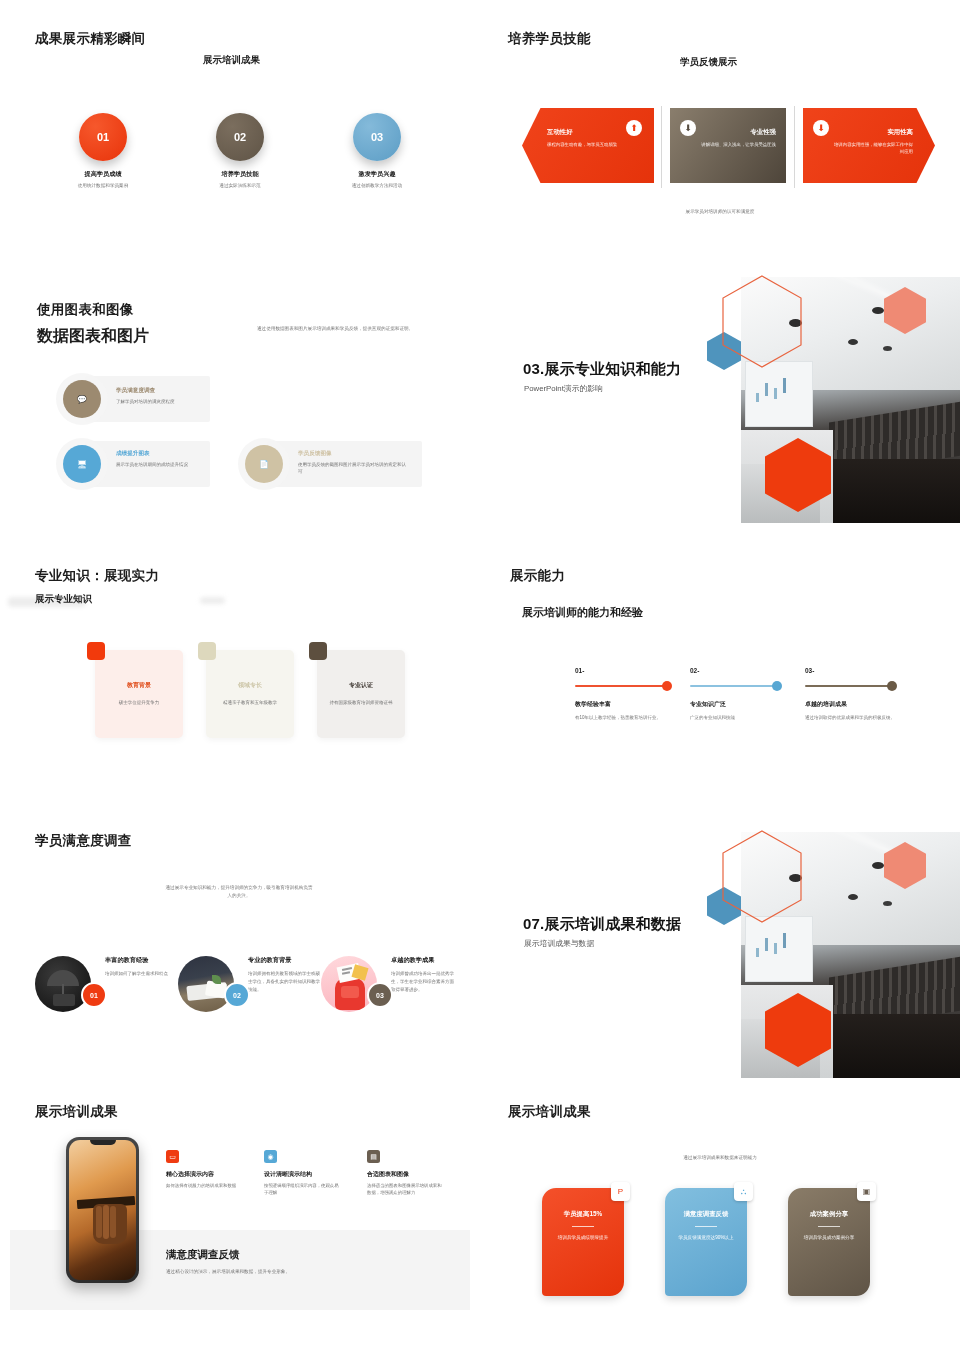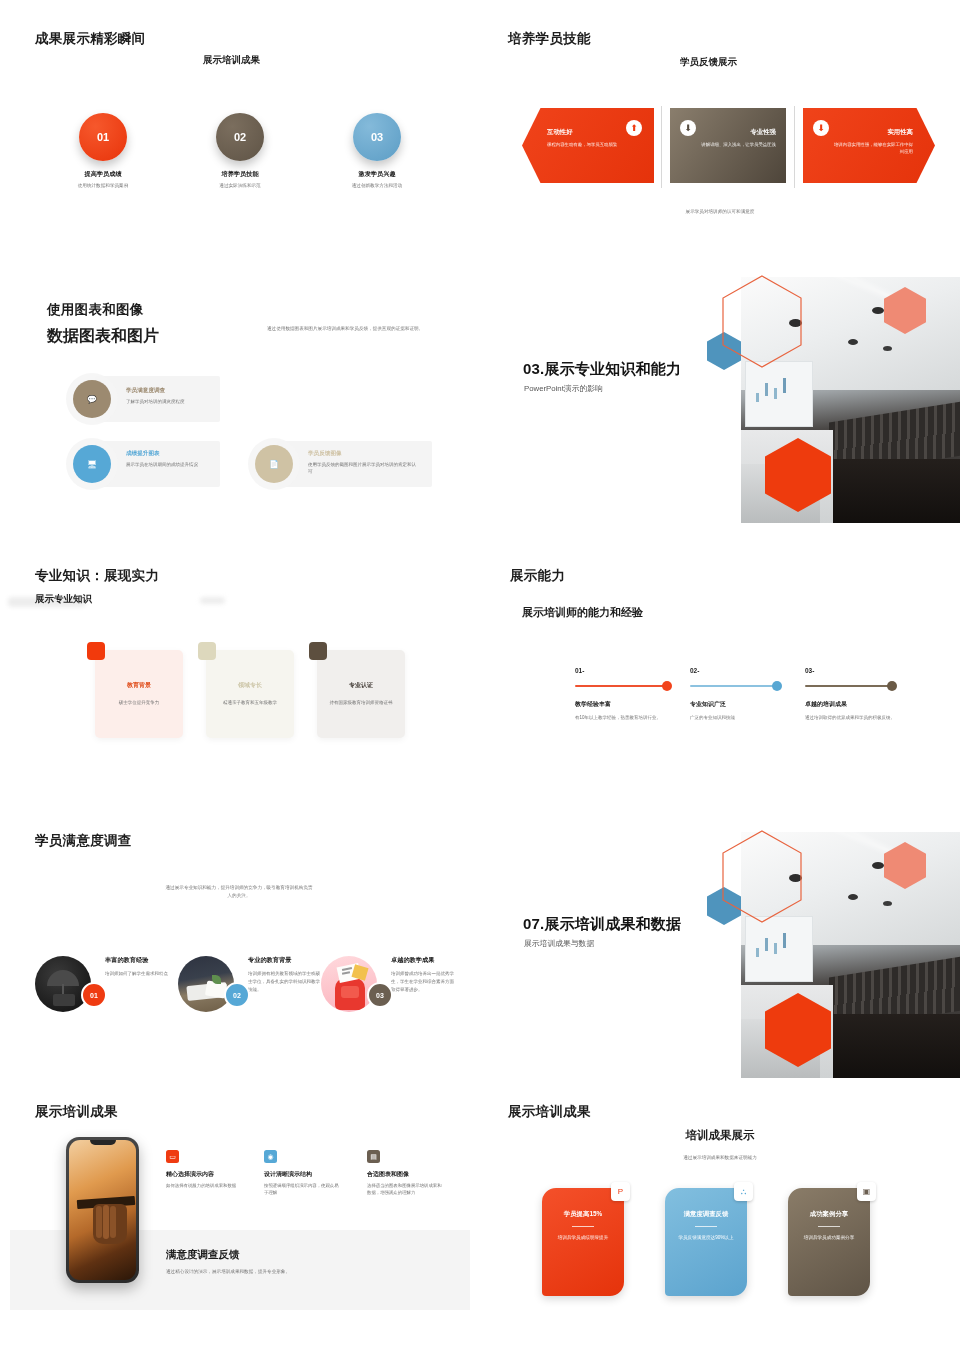--- a/index.html
+++ b/index.html
@@ -163,21 +163,21 @@
         <div style="position:absolute;right:22px;top:20px;width:82px;text-align:right;">
           <h4>实用性高</h4>
           <p>培训内容实用性强，能够在实际工作中得到应用</p>
         </div>
       </div>
     </div>
 
     <div class="tiny" style="position:absolute;left:0;top:208px;width:480px;text-align:center;">展示学员对培训师的认可和满意度</div>
   </div>
 
-  <div class="panel" style="left:12px;top:265px;width:480px;height:290px;padding-left:44px;">
+  <div class="panel" style="left:2px;top:265px;width:480px;height:290px;padding-left:44px;">
     <div class="ptitle" style="position:absolute;left:35px;top:36px;">使用图表和图像</div>
     <div class="sub-h" style="position:absolute;left:35px;top:61px;font-size:16px;">数据图表和图片</div>
     <div class="tiny" style="position:absolute;left:255px;top:60px;width:192px;">通过使用数据图表和图片展示培训成果和学员反馈，提供直观的证据和证明。</div>
 
     <div class="ccard" style="position:absolute;left:83px;top:111px;width:125px;">
       <div class="cbadge" style="background:#9c8a70;">
         <span style="font-size:8px;">💬</span>
       </div>
       <div style="position:absolute;left:31px;top:11px;width:85px;">
         <div class="ct" style="color:#9c8a70;">学员满意度调查</div>
@@ -432,21 +432,20 @@
         <div class="fd" style="width:78px;">选择适当的图表和图像展示培训成果和数据，增强观众的理解力</div>
       </div>
     </div>
 
     <div style="position:absolute;left:166px;top:158px;font-size:10.5px;font-weight:bold;color:#1d1d1d;">满意度调查反馈</div>
     <div class="tiny" style="position:absolute;left:166px;top:178px;width:230px;">通过精心设计的演示，展示培训成果和数据，提升专业形象。</div>
   </div>
 
   <div class="panel" style="left:480px;top:1090px;width:480px;height:262px;">
     <div class="ptitle" style="position:absolute;left:28px;top:13px;">展示培训成果</div>
-    <div class="sub-h" style="position:absolute;left:0;top:38px;width:480px;text-align:center;font-size:11.5px;">培训成果展示</div>
     <div class="tiny" style="position:absolute;left:0;top:64px;width:480px;text-align:center;">通过展示培训成果和数据来证明能力</div>
 
     <div style="position:absolute;left:62px;top:98px;width:360px;display:flex;gap:41px;">
       <div class="rcard" style="background:linear-gradient(150deg,#f4502a,#e5330b);">
         <div class="rbadge" style="color:#ef3b11;">
           <span>P</span>
         </div>
         <div class="rt">学员提高15%</div>
         <div class="rline"></div>
         <div class="rd">培训后学员成绩明显提升</div>

